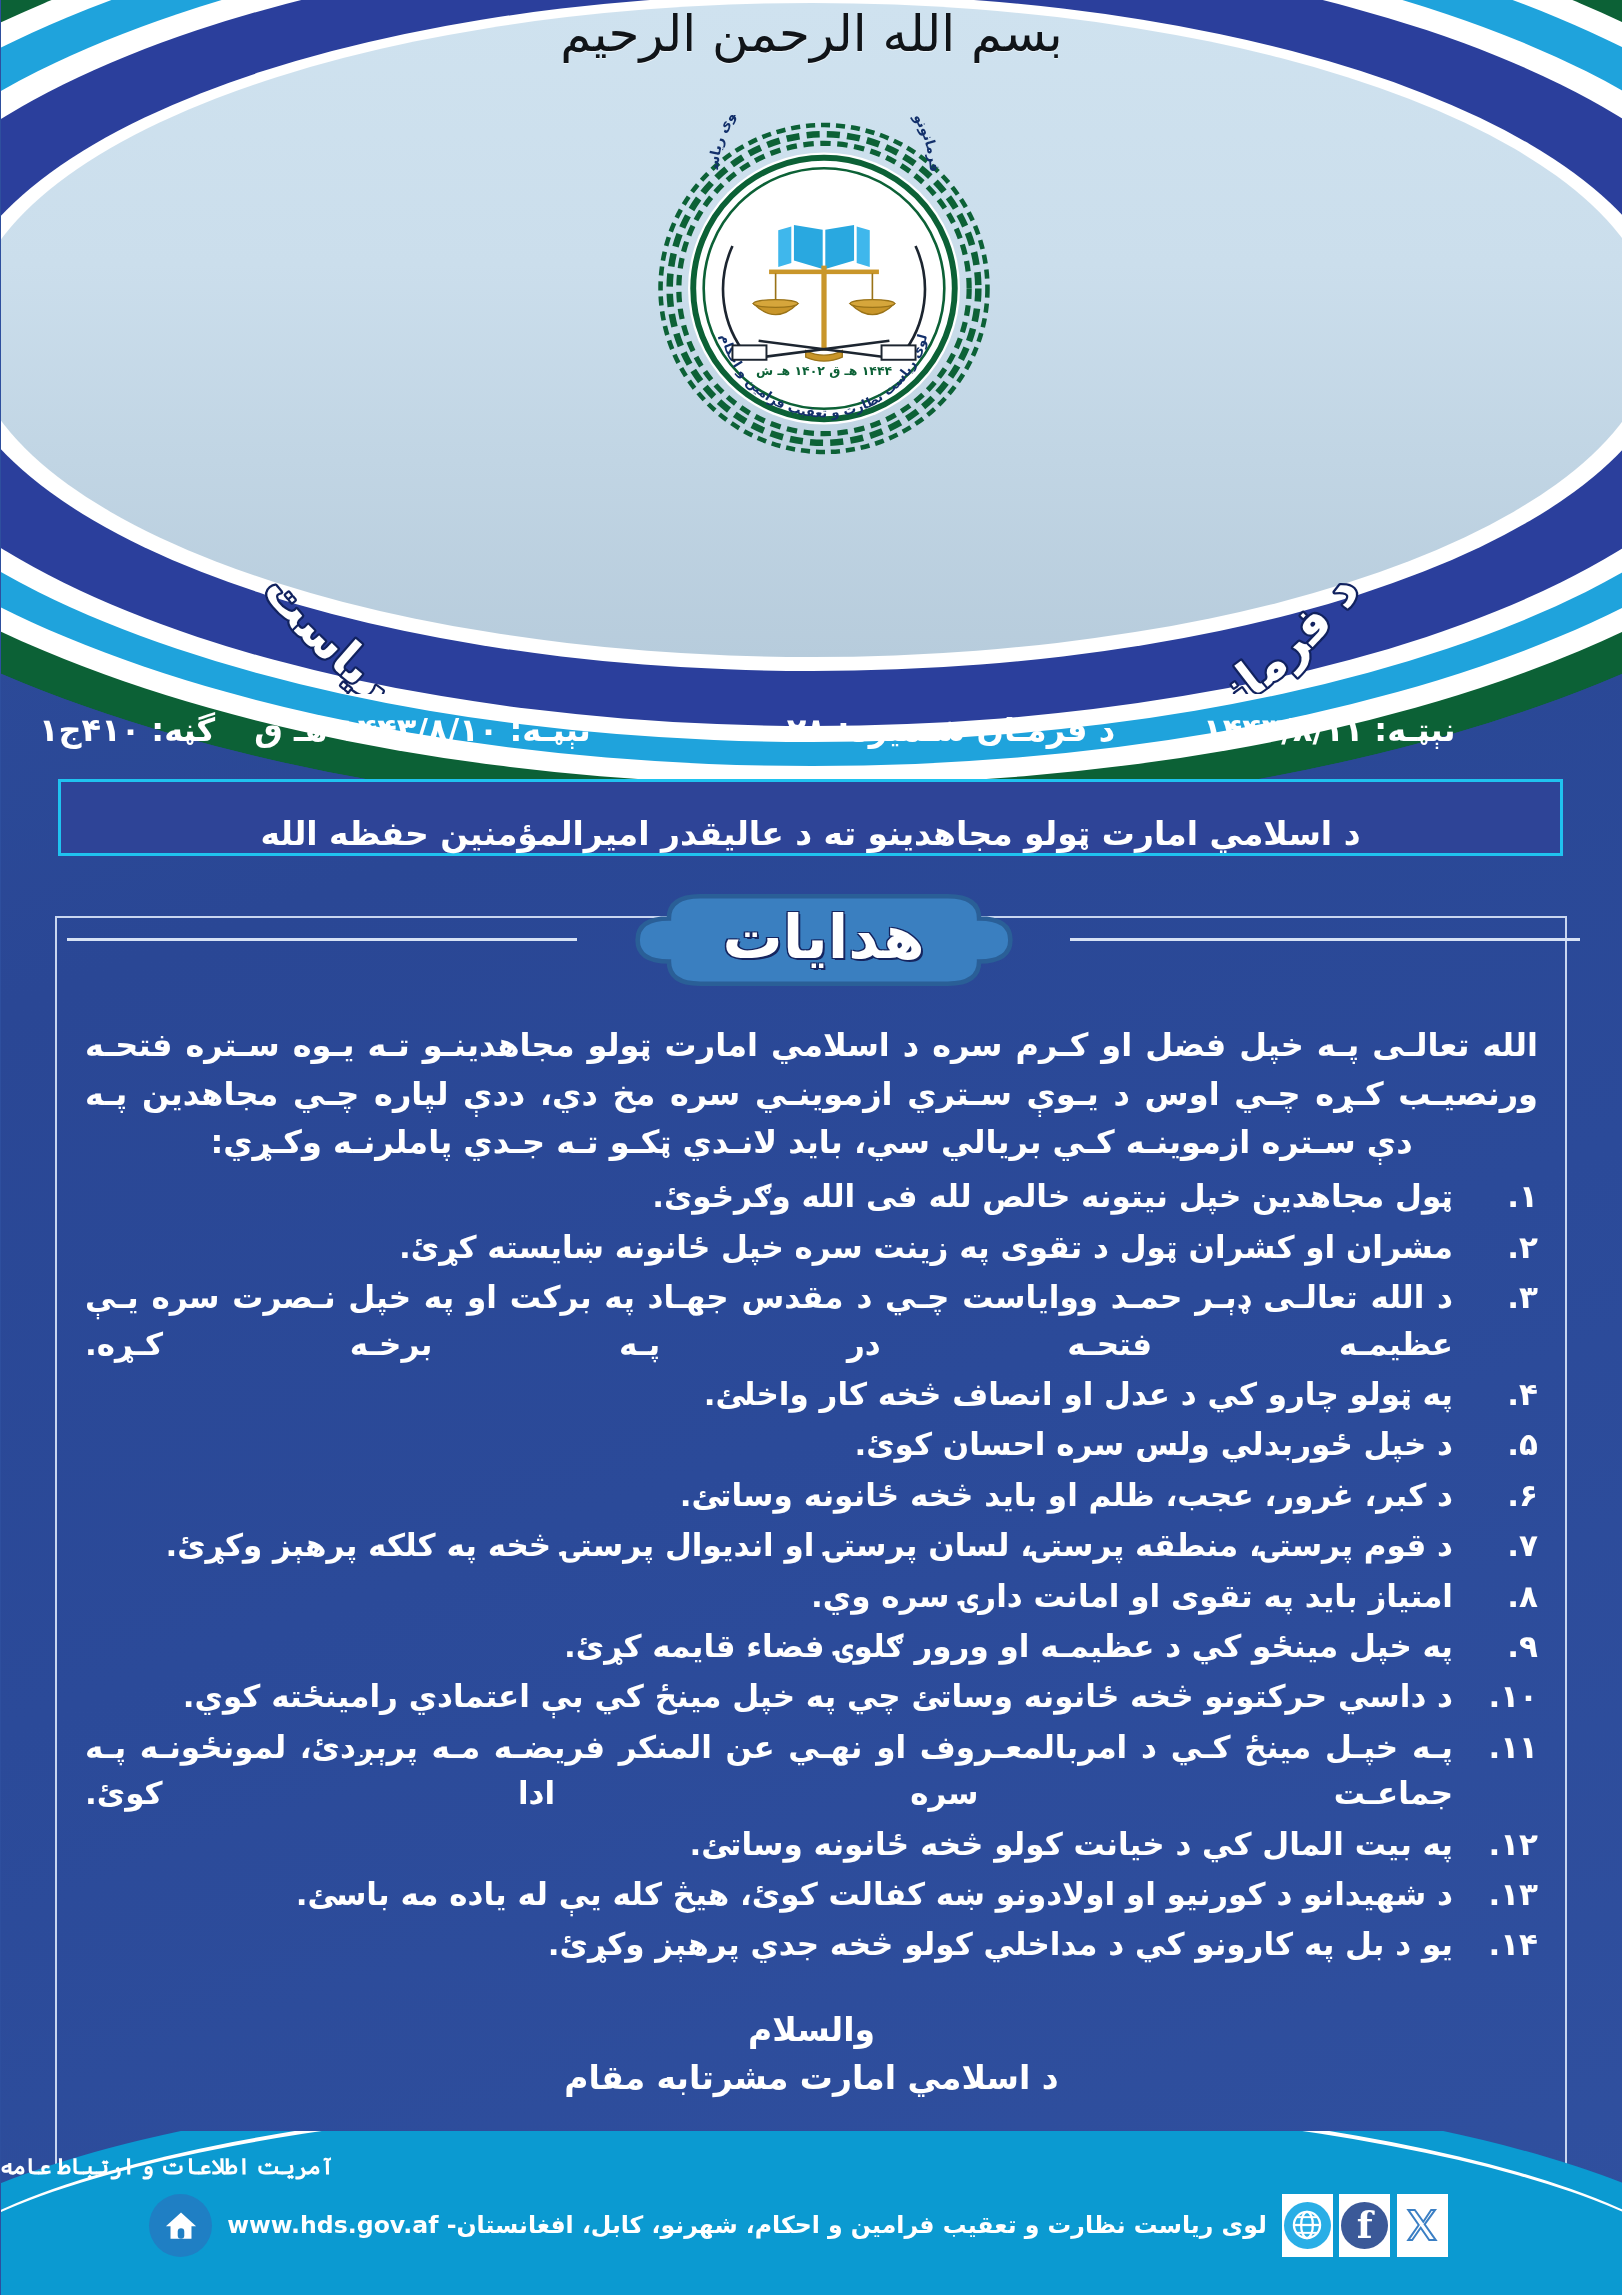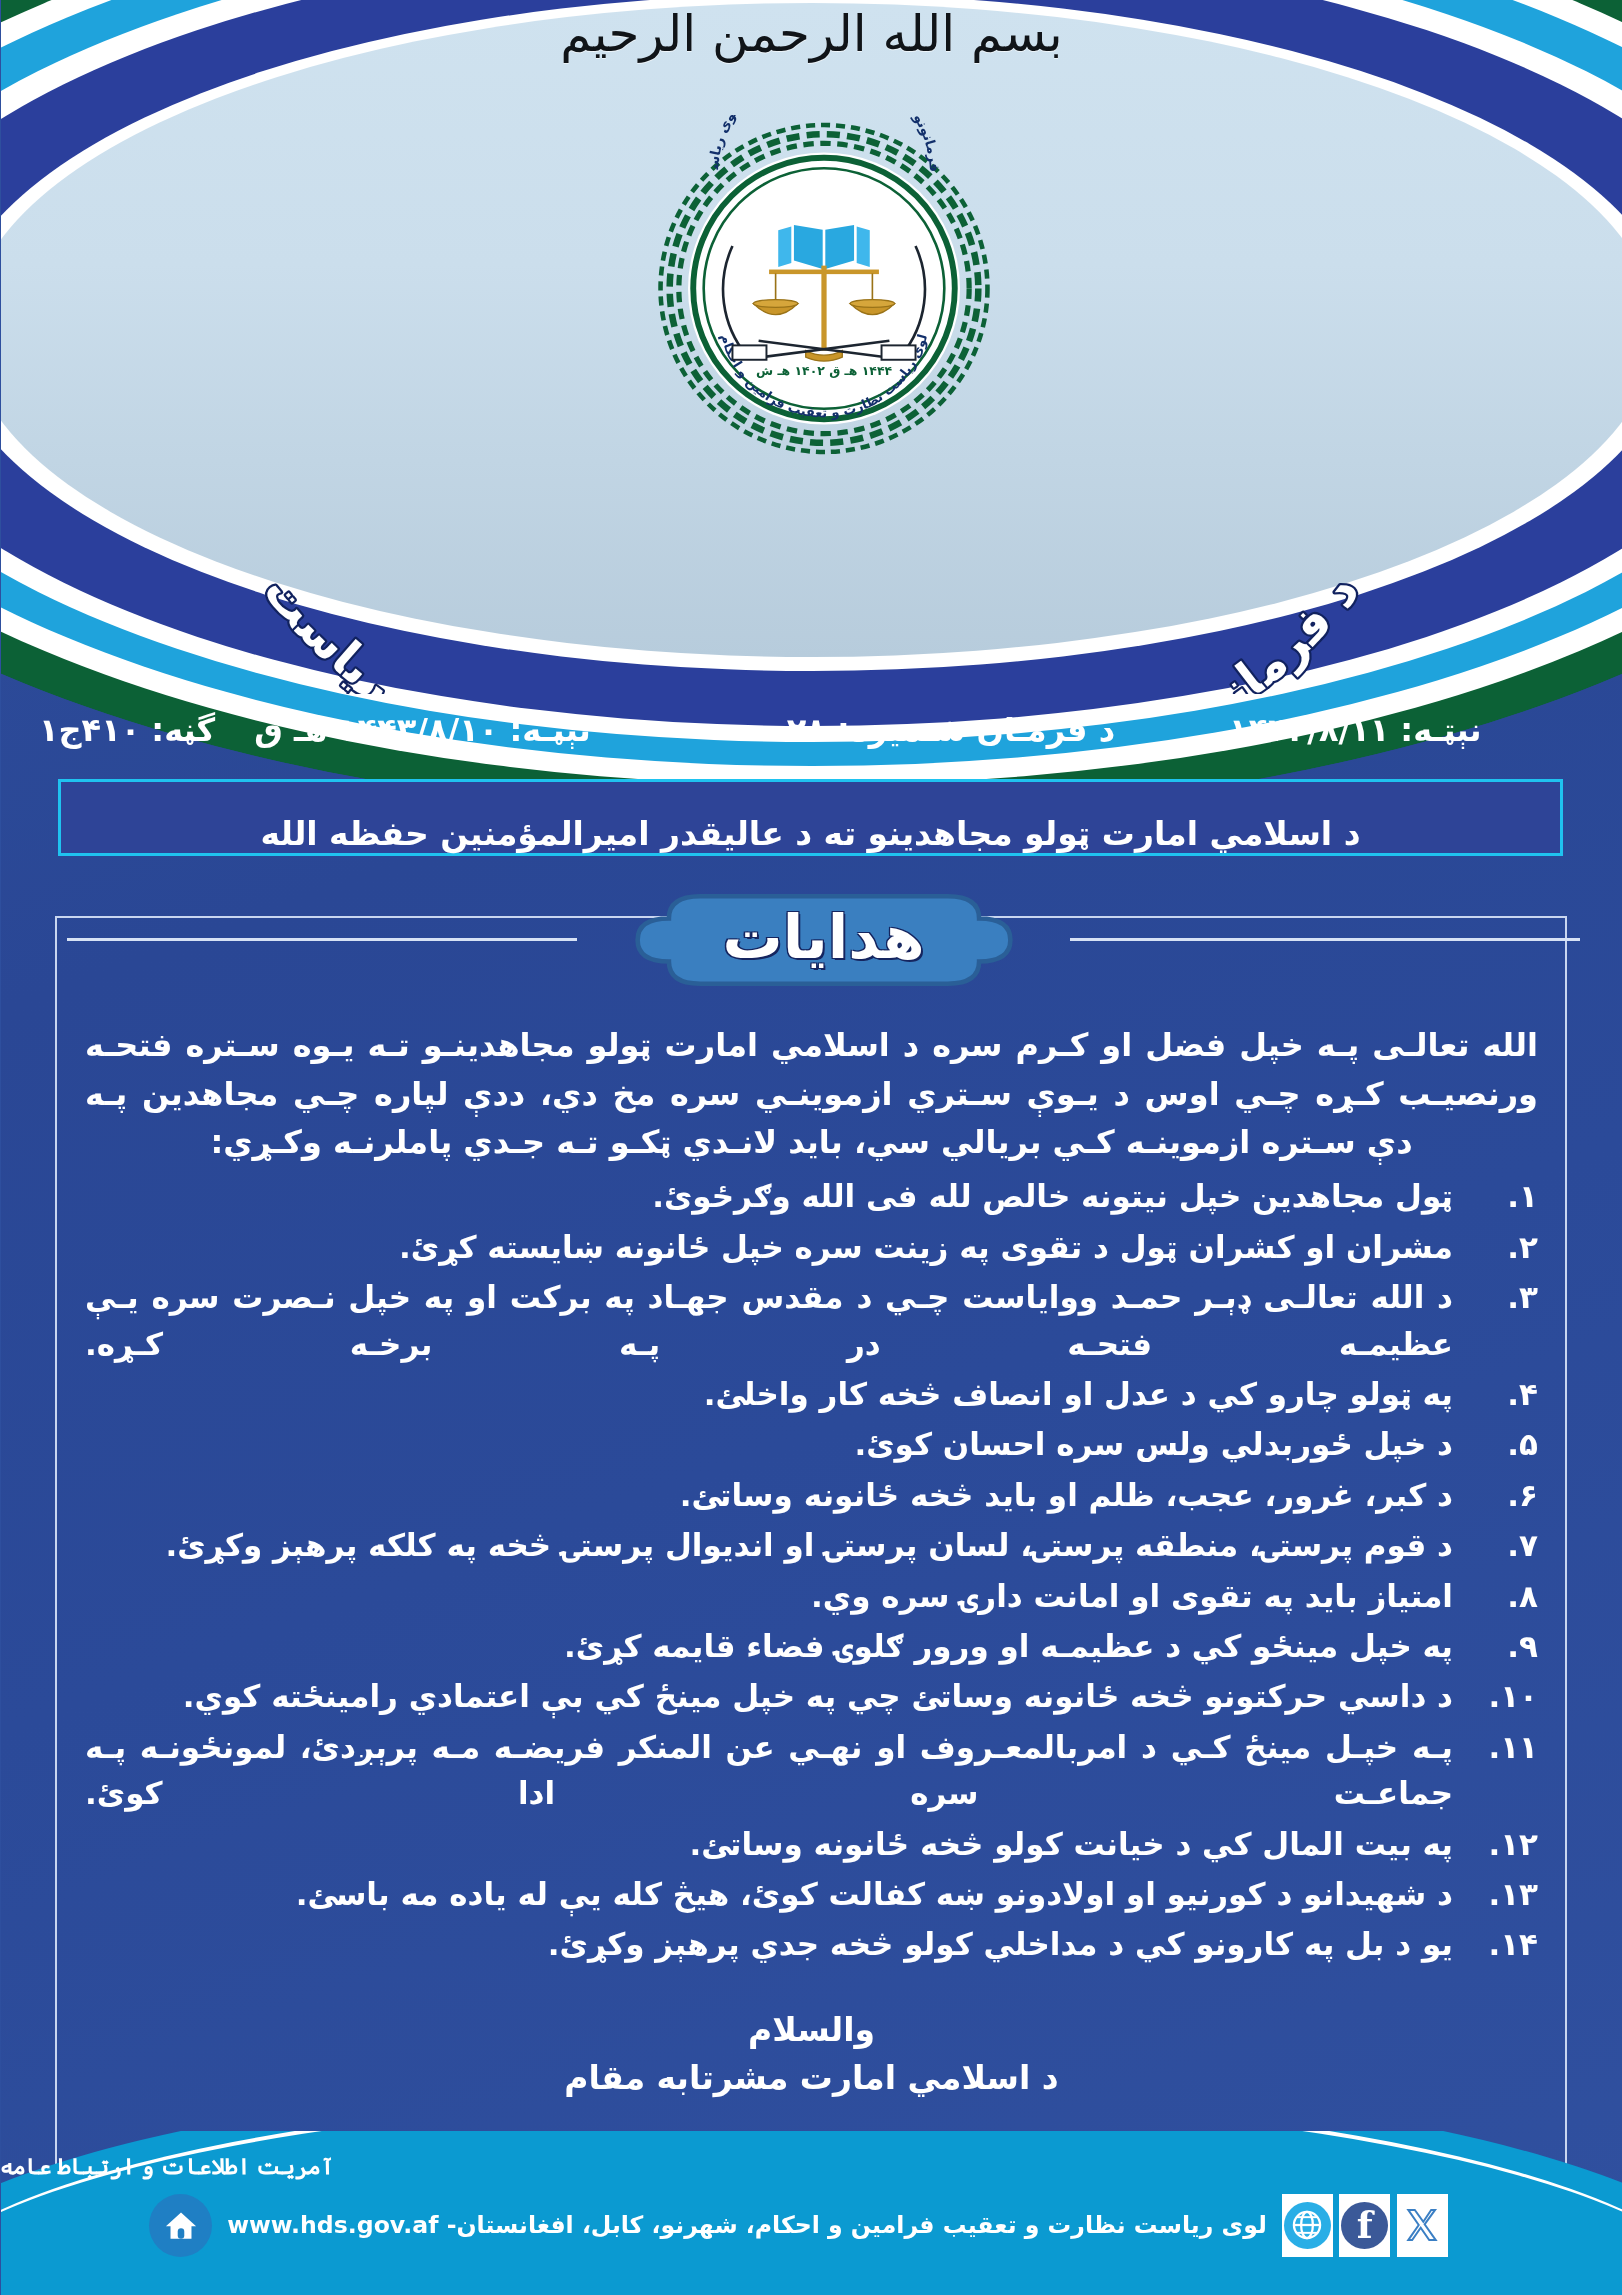--- a/index.html
+++ b/index.html
@@ -174,21 +174,21 @@
   }
   .meta-item {
     color: #ffffff;
     font-size: 32px;
     font-weight: bold;
     white-space: nowrap;
     font-family: "DejaVu Sans", sans-serif;
   }
   #meta-number   { margin-right: 39px; }
   #meta-date1    { margin-right: 196px; }
-  #meta-decree   { margin-right: 114px; }
+  #meta-decree   { margin-right: 88px; }
   #meta-date2    { margin-right: 131px; }
 
   
   #title-banner {
     position: absolute;
     top: 779px; left: 58px;
     width: 1505px; height: 77px;
     background: #2e4497;
     border: 3.9px solid #1fc3f0;
     display: flex;

